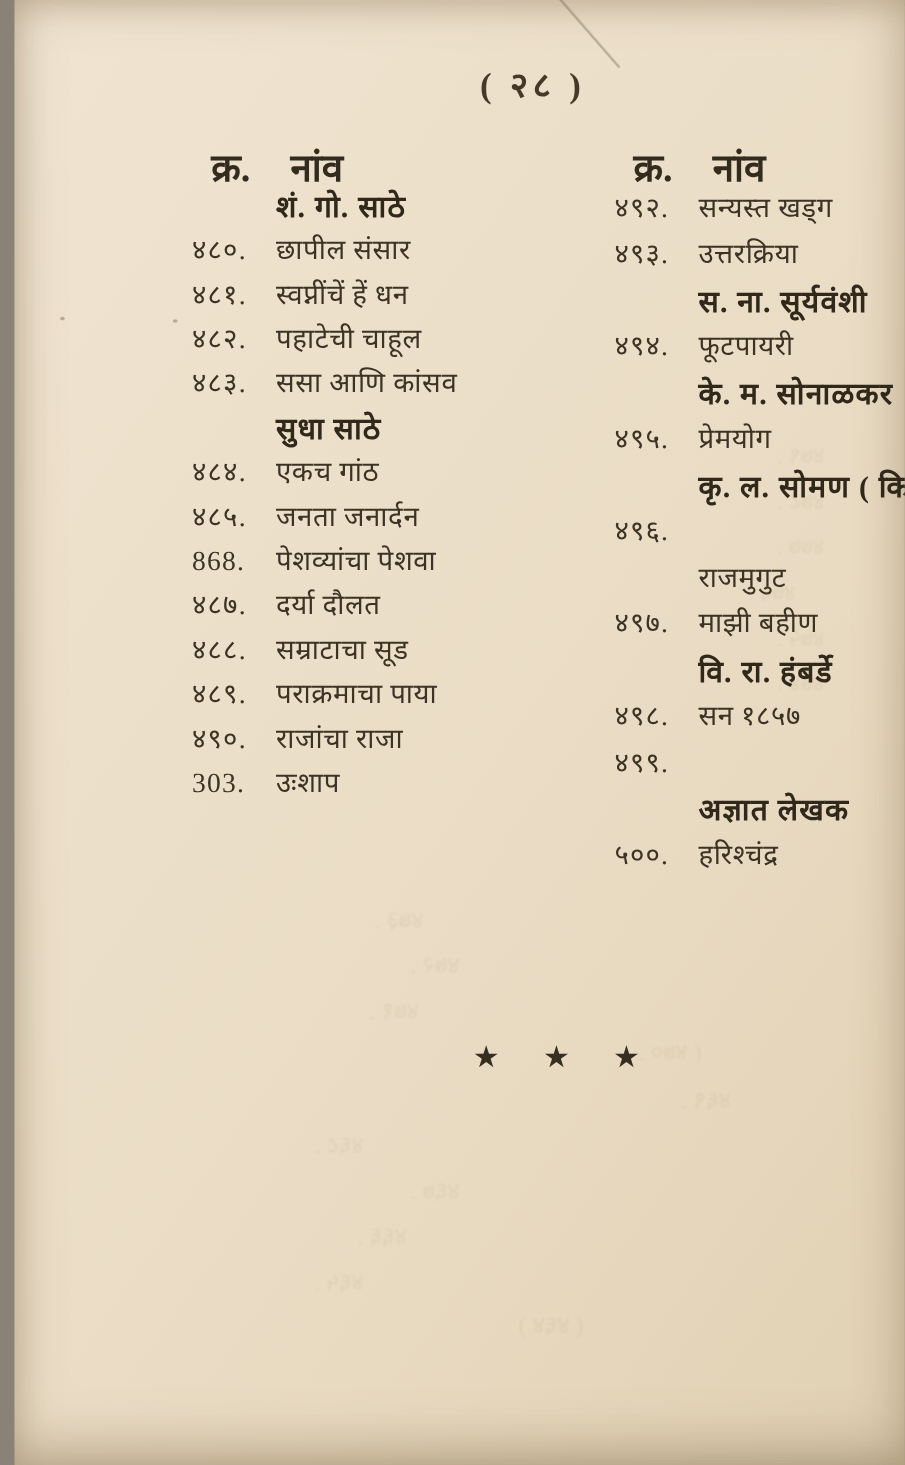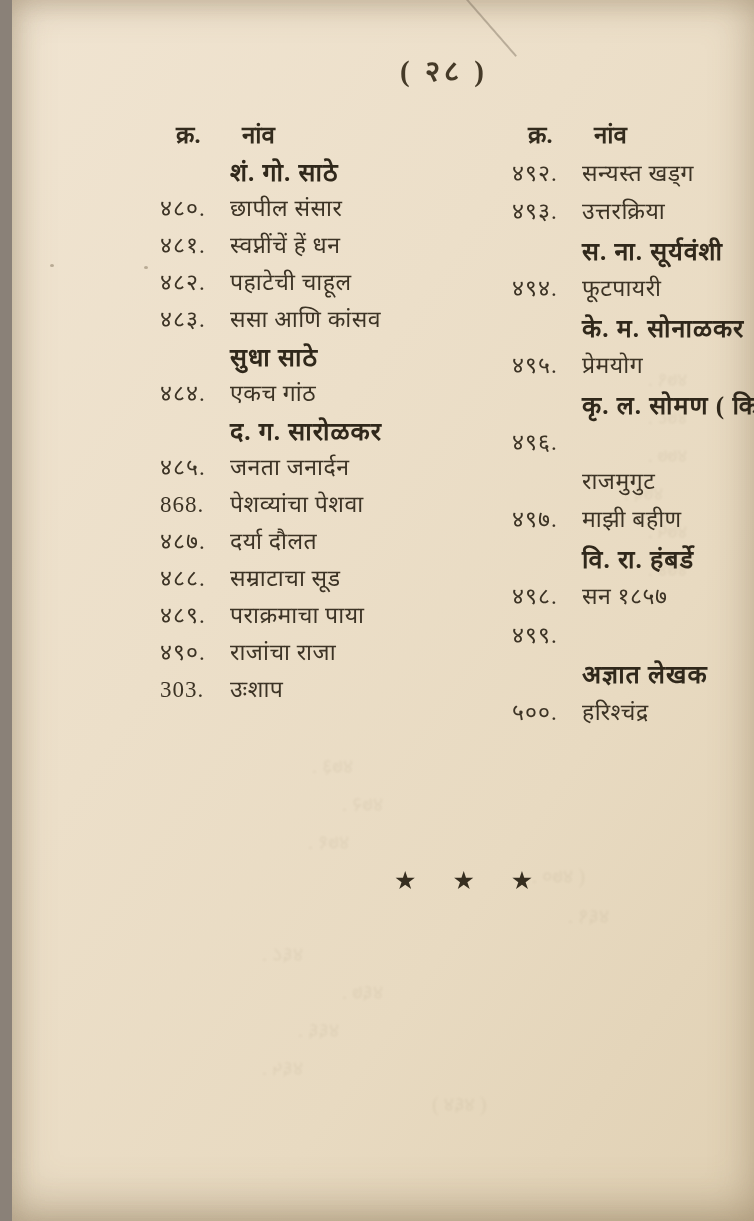--- a/index.html
+++ b/index.html
@@ -29,21 +29,21 @@
     filter:blur(.4px);
   }
   .speck{position:absolute;width:4px;height:3px;border-radius:50%;
     background:rgba(120,105,80,.45);filter:blur(.5px);}
   .column{position:absolute;top:117px;}
   .col-left{left:148px;width:330px;}
   .col-right{left:500px;width:260px;}
   .row{display:flex;align-items:baseline;height:37px;
     font-size:23px;white-space:nowrap;}
   .col-right .row{height:38.5px;}
-  .header-row{font-weight:700;font-size:24px;color:#332b1d;}
+  .header-row{font-weight:700;font-size:32px;color:#332b1d;}
   .header-row .num-col{width:66px;padding-left:16px;}
   .row .num{width:70px;letter-spacing:1px;flex:none;}
   .row .title{letter-spacing:.5px;}
   .author-row{font-weight:700;font-size:25px;color:#30281b;
     padding-left:70px;letter-spacing:1px;text-align:right;}
   .cont-row{padding-left:70px;}
   .stars{
     position:absolute;top:866px;left:382px;
     display:flex;gap:36px;font-size:25px;color:#362e20;
   }
@@ -85,21 +85,20 @@
       </div>
       <div class="row entry-row">
         <span class="num">४८३.</span>
         <span class="title">ससा आणि कांसव</span>
       </div>
       <div class="row author-row">सुधा साठे</div>
       <div class="row entry-row">
         <span class="num">४८४.</span>
         <span class="title">एकच गांठ</span>
       </div>
-      <div class="row author-row">द. ग. सारोळकर</div>
       <div class="row entry-row">
         <span class="num">४८५.</span>
         <span class="title">जनता जनार्दन</span>
       </div>
       <div class="row entry-row">
         <span class="num">868.</span>
         <span class="title">पेशव्यांचा पेशवा</span>
       </div>
       <div class="row entry-row">
         <span class="num">४८७.</span>

